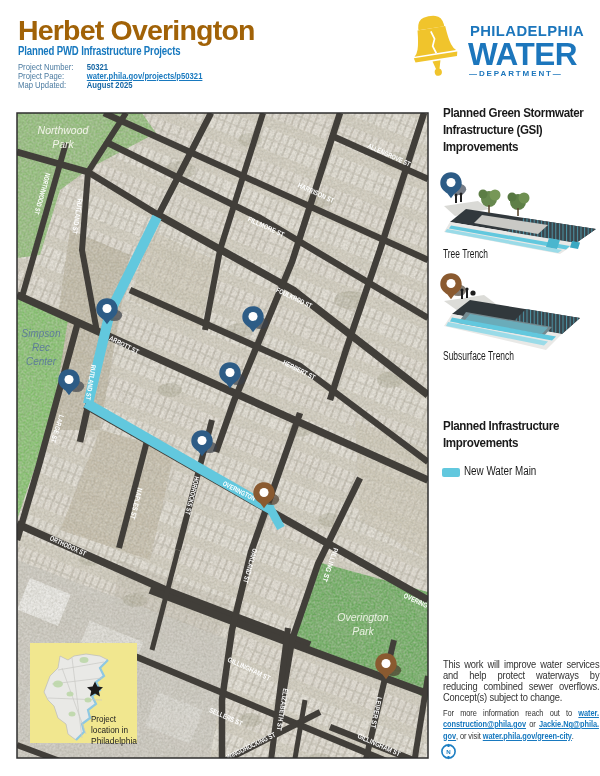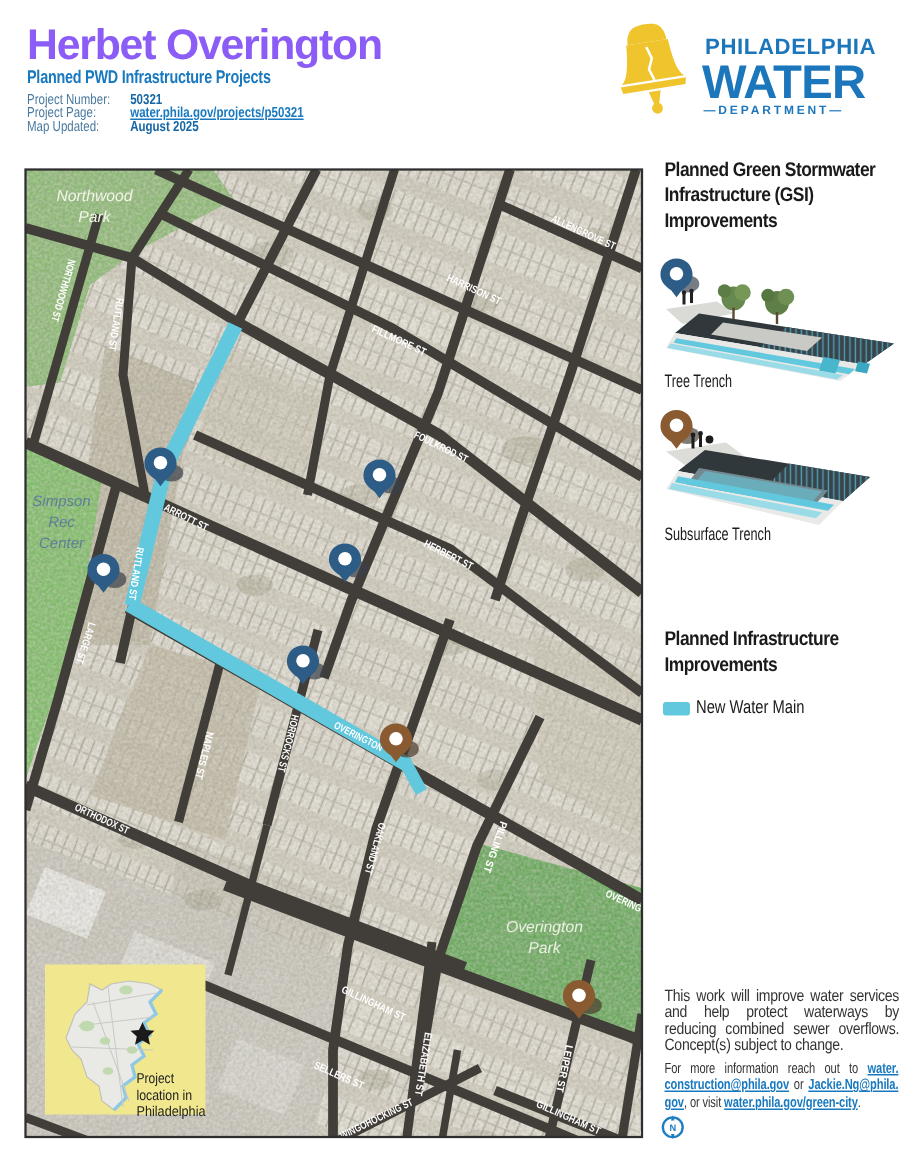--- a/index.html
+++ b/index.html
@@ -1,21 +1,21 @@
 <!DOCTYPE html>
 <html><head><meta charset="utf-8">
 <style>
 *{margin:0;padding:0;box-sizing:border-box}
 html,body{width:600px;height:776px;background:#fff;font-family:"Liberation Sans",sans-serif;position:relative;overflow:hidden}
 .abs{position:absolute}
 .jline{text-align:justify;text-align-last:justify}
 </style></head>
 <body>
 
-<div class="abs" style="left:18px;top:13.5px;font-size:28.5px;font-weight:bold;color:#8b5cf6;letter-spacing:-0.8px">Herbet Overington</div>
+<div class="abs" style="left:18px;top:13.5px;font-size:28.5px;font-weight:bold;color:#a16207;letter-spacing:-0.8px">Herbet Overington</div>
 
 <div class="abs" style="left:18px;top:43.5px;font-size:12.3px;font-weight:bold;color:#1879bf;letter-spacing:-0.2px;transform:scale(0.78,1);transform-origin:0 0">Planned PWD Infrastructure Projects</div>
 
 <div class="abs" style="left:18px;top:63px;font-size:9.6px;color:#4a7aa0;transform:scale(0.8,1);transform-origin:0 0;white-space:nowrap">
 <div style="height:8.8px;line-height:8.8px"><span style="display:inline-block;width:86px">Project Number:</span><span style="font-weight:bold;color:#1566a4">50321</span></div>
 <div style="height:8.8px;line-height:8.8px"><span style="display:inline-block;width:86px">Project Page:</span><span style="font-weight:bold;color:#1879bf;text-decoration:underline">water.phila.gov/projects/p50321</span></div>
 <div style="height:8.8px;line-height:8.8px"><span style="display:inline-block;width:86px">Map Updated:</span><span style="font-weight:bold;color:#1566a4">August 2025</span></div>
 </div>
 
 <svg class="abs" style="left:406px;top:13px" width="190" height="68" viewBox="0 0 190 68">

